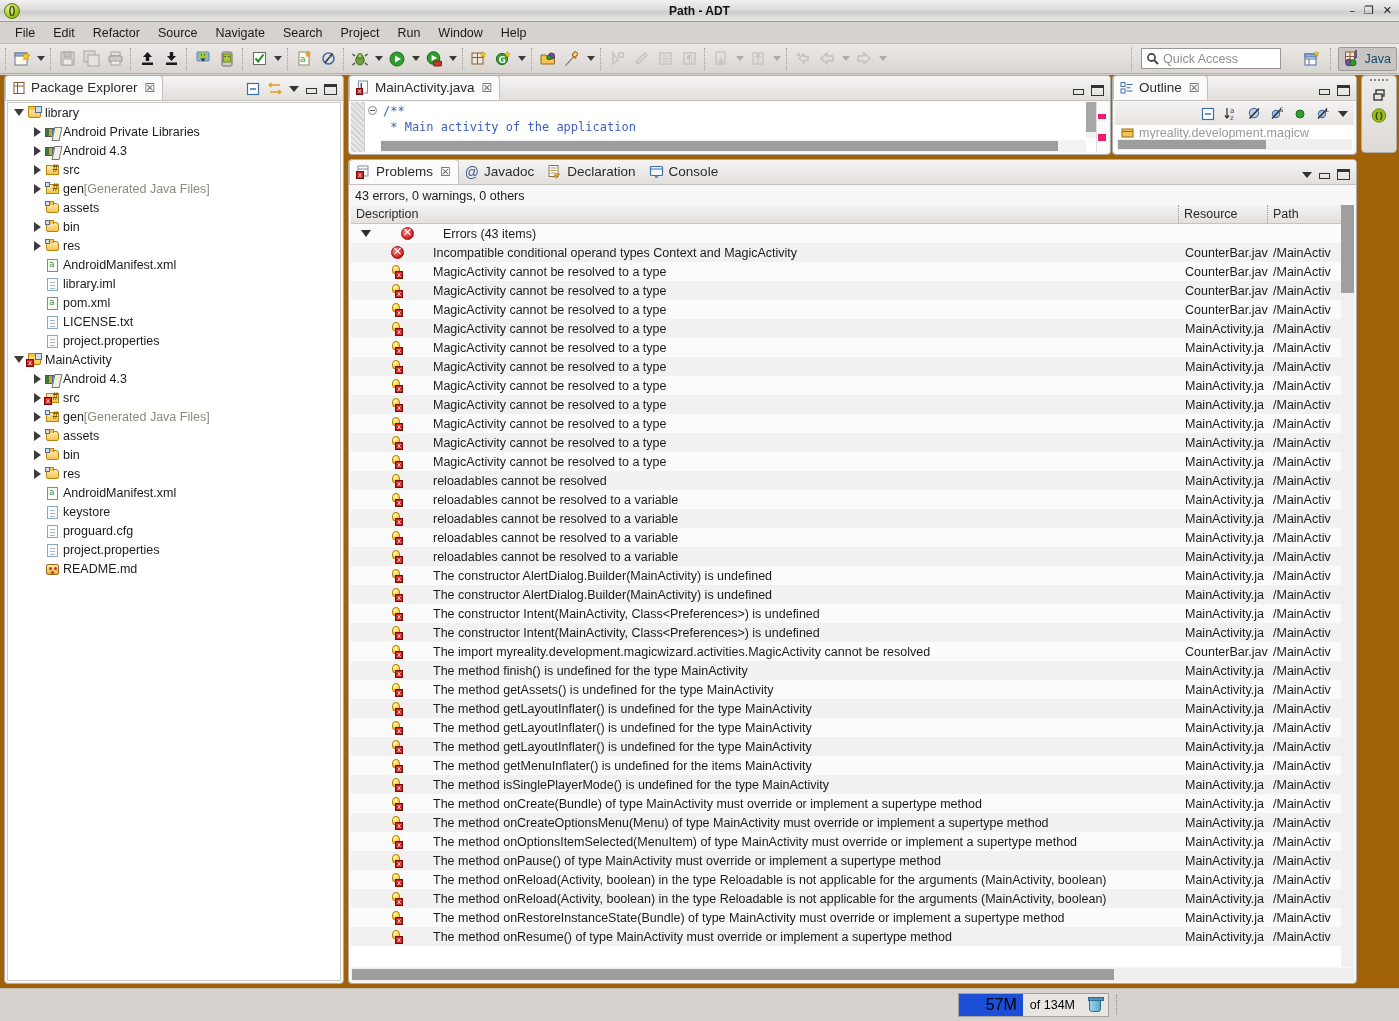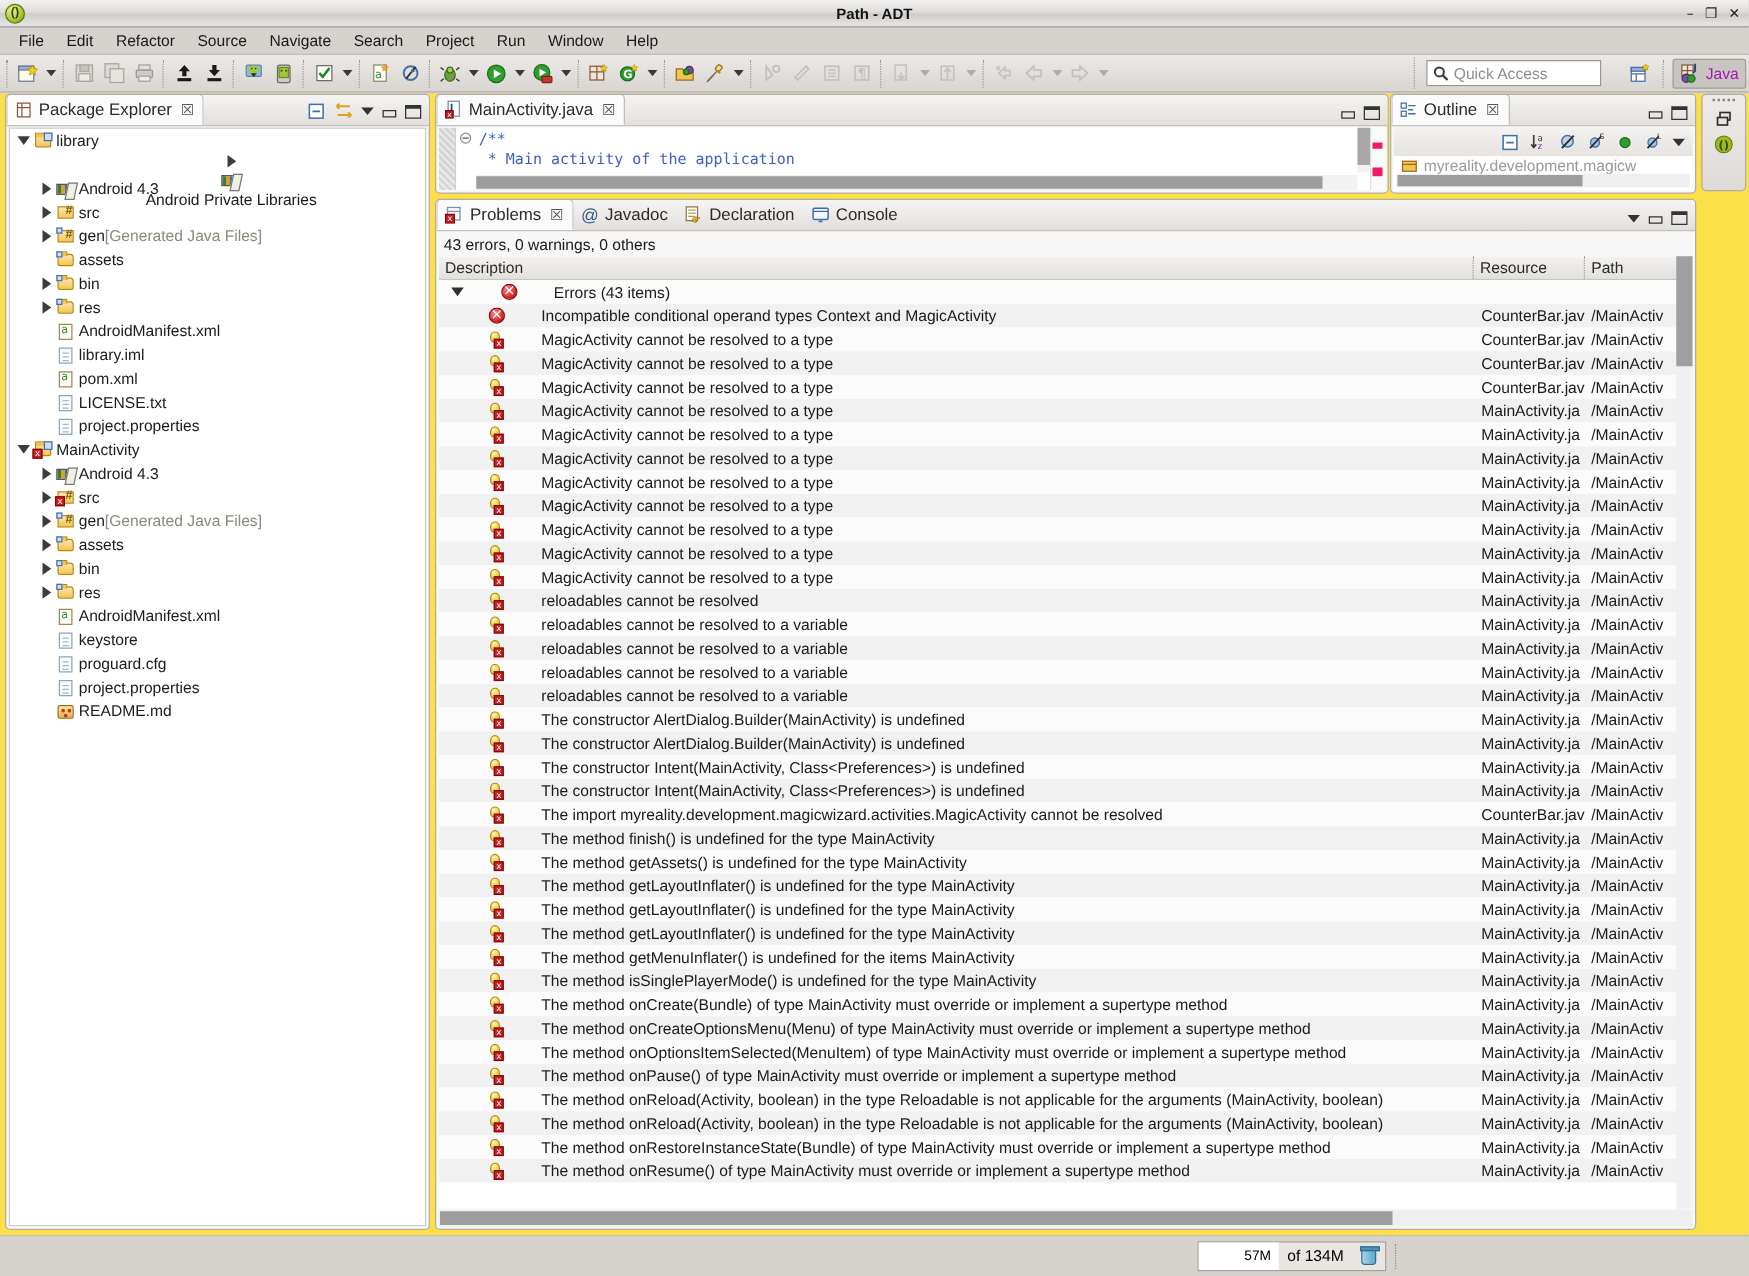--- a/index.html
+++ b/index.html
@@ -102,26 +102,26 @@
   .persp-btn {
     display: flex; align-items: center; gap: 3px;
     height: 24px; padding: 0 5px;
     border: 1px solid transparent;
   }
   .persp-btn.active {
     background: #c8c4c0;
     border: 1px solid #a09c98;
     border-radius: 2px;
   }
-  .persp-label { font-size: 12.5px; color: #a21caf; }
+  .persp-label { font-size: 12.5px; color: #0c4a6e; }
 
   
   #workbench {
     position: absolute; top: 75px; left: 0; right: 0; bottom: 33px;
-    background: #fde047;
+    background: #a16207;
   }
 
   
   .view {
     position: absolute;
     background: #f7f7f7;
     border: 1px solid #b0acA8;
     border-radius: 4px;
     overflow: hidden;
   }
@@ -383,23 +383,23 @@
     background:#d6d2ce;
     border-top:1px solid #c2bebA;
     display:flex; align-items:center;
   }
   #heapstatus {
     position:absolute; right: 290px; top: 4px;
     display:flex; align-items:center; height:24px;
     border:1px solid #a5a19d; background:#e8e5e2;
   }
   #heapstatus .used {
-    background:#ffffff; padding: 0 6px; height: 100%;
+    background:#1d4ed8; padding: 0 6px; height: 100%;
     display:flex; align-items:center; justify-content:flex-end;
-    font-size:11px; min-width:64px;
+    font-size:16px; min-width:64px;
   }
   #heapstatus .total { padding: 0 7px; font-size:12.5px; display:flex; align-items:center; height:100%;}
   #heapstatus .trash {
     width:26px; height:100%; display:flex; align-items:center; justify-content:center;
   }
   .trash-can {
     width:12px; height:13px; position:relative;
     background: linear-gradient(to right,#9fd4ef,#5fa8cc);
     border:1px solid #2f6d8f; border-radius: 1px 1px 3px 3px;
   }
@@ -737,21 +737,21 @@
         <div class="trow" style="padding-left: 4px;">
           <span class="twist open">
             <i></i>
           </span>
           <span class="ticon">
             <span class="ic-folder"></span>
             <span style="position:absolute;left:9px;top:1px;width:7px;height:7px;background:#cfe0f2;border:1px solid #4a6fa5"></span>
           </span>
           <span class="tlabel">library</span>
         </div>
-        <div class="trow" style="padding-left: 22px; flex-direction: column;">
+        <div class="trow" style="padding-left: 22px;">
           <span class="twist closed">
             <i></i>
           </span>
           <span class="ticon">
             <span class="ic-lib"></span>
           </span>
           <span class="tlabel">Android Private Libraries</span>
         </div>
         <div class="trow" style="padding-left: 22px;">
           <span class="twist closed">

